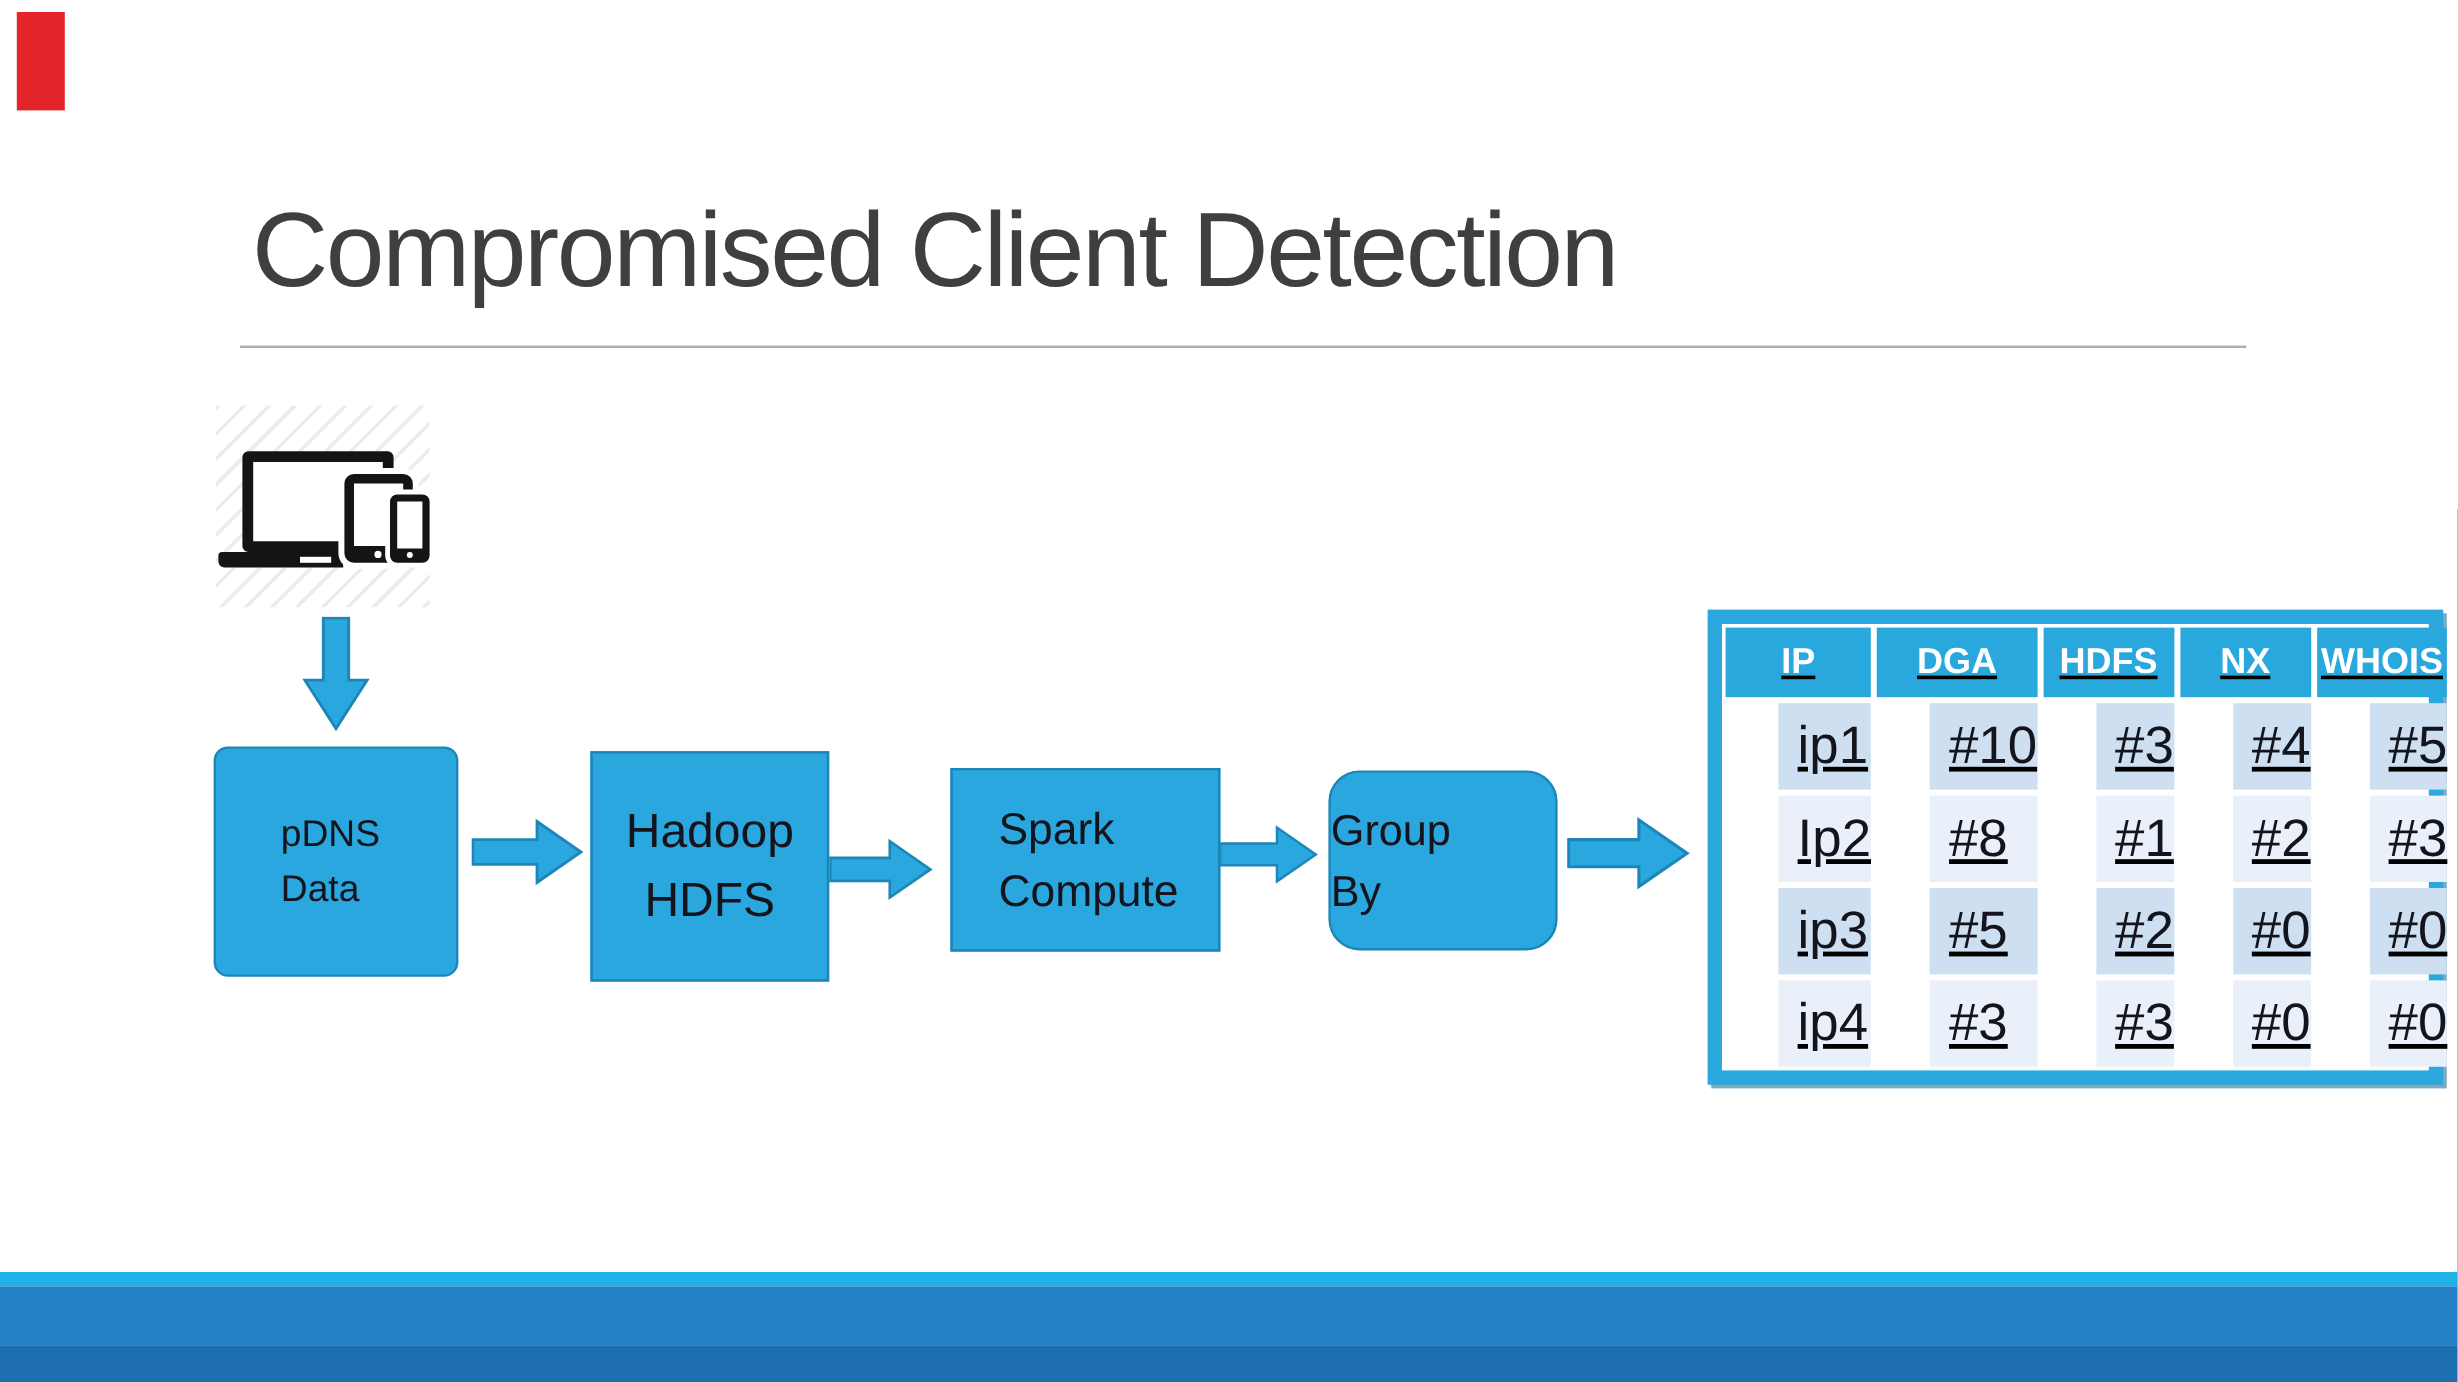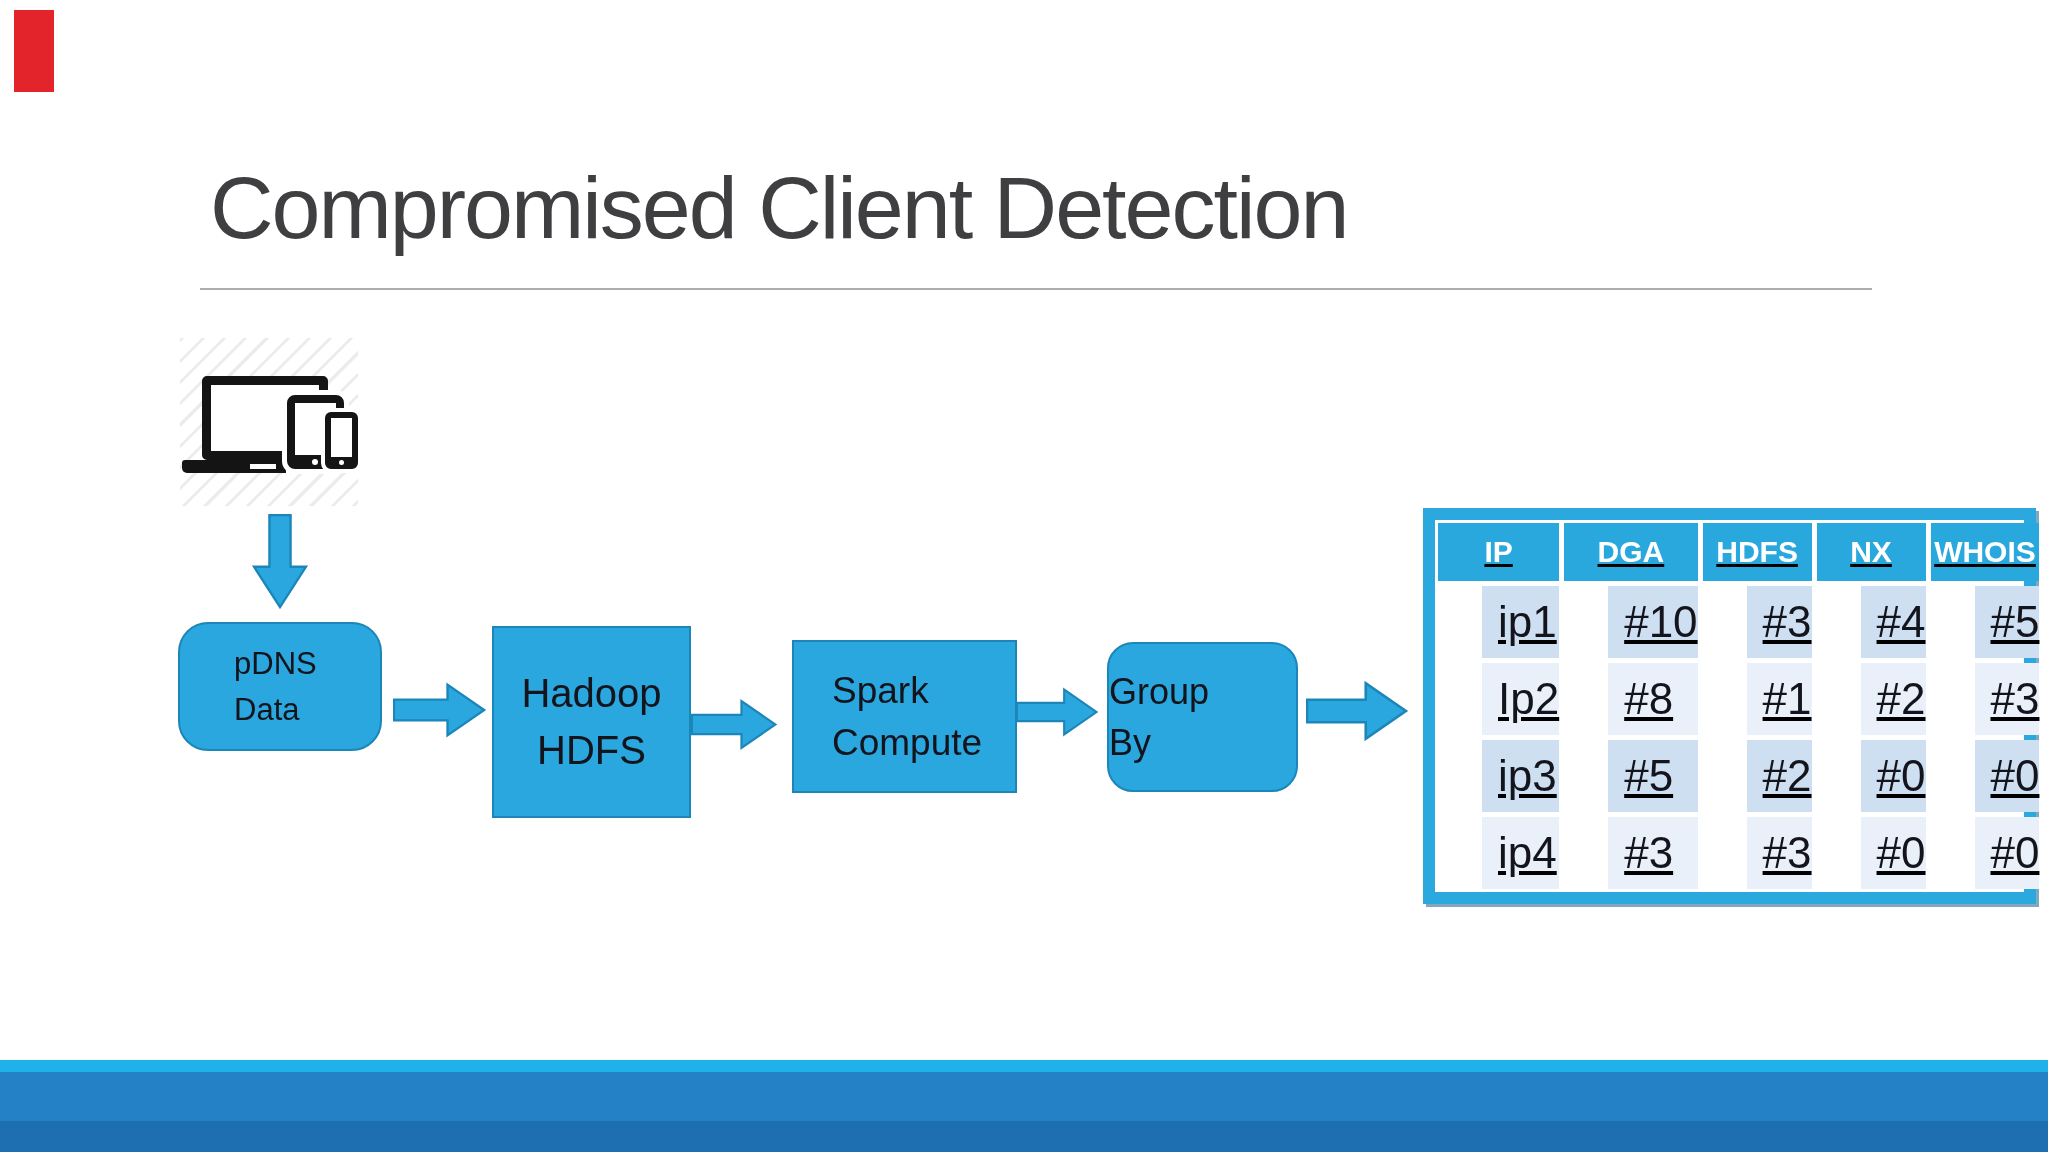--- a/index.html
+++ b/index.html
@@ -42,21 +42,21 @@
     background:#fff;box-sizing:border-box;box-shadow:0 0 0 4px #fff;
   }
   .phone-dot{position:absolute;left:339px;top:460px;width:5px;height:5px;border-radius:50%;background:#fff;}
   
   .fbox{
     position:absolute;display:flex;flex-direction:column;justify-content:center;
     background:var(--box-fill);border:2px solid var(--box-stroke);box-sizing:border-box;
     color:var(--text-dark);
   }
   .fbox .ln{display:block;}
-  .box-pdns{left:178px;top:622px;width:204px;height:129px;border-radius:30px;padding-left:54px;font-size:31px;line-height:1.48;}
+  .box-pdns{left:178px;top:622px;width:204px;height:192px;border-radius:12px;padding-left:54px;font-size:31px;line-height:1.48;}
   .box-hadoop{left:492px;top:626px;width:199px;height:192px;text-align:center;font-size:40px;line-height:1.42;}
   .box-spark{left:792px;top:640px;width:225px;height:153px;padding-left:38px;font-size:37px;line-height:1.38;}
   .box-group{left:1107px;top:642px;width:191px;height:150px;border-radius:26px;text-align:left;font-size:36px;line-height:1.42;}
   
   .arr{position:absolute;}
   .arr polygon{fill:var(--box-fill);stroke:var(--box-stroke);stroke-width:2.5;}
   .arrow-down{left:250px;top:514px;width:60px;height:96px;}
   .arrow-1{left:393px;top:681px;width:94px;height:58px;}
   .arrow-2{left:691px;top:696px;width:87px;height:57px;}
   .arrow-3{left:1016px;top:684px;width:83px;height:56px;}

